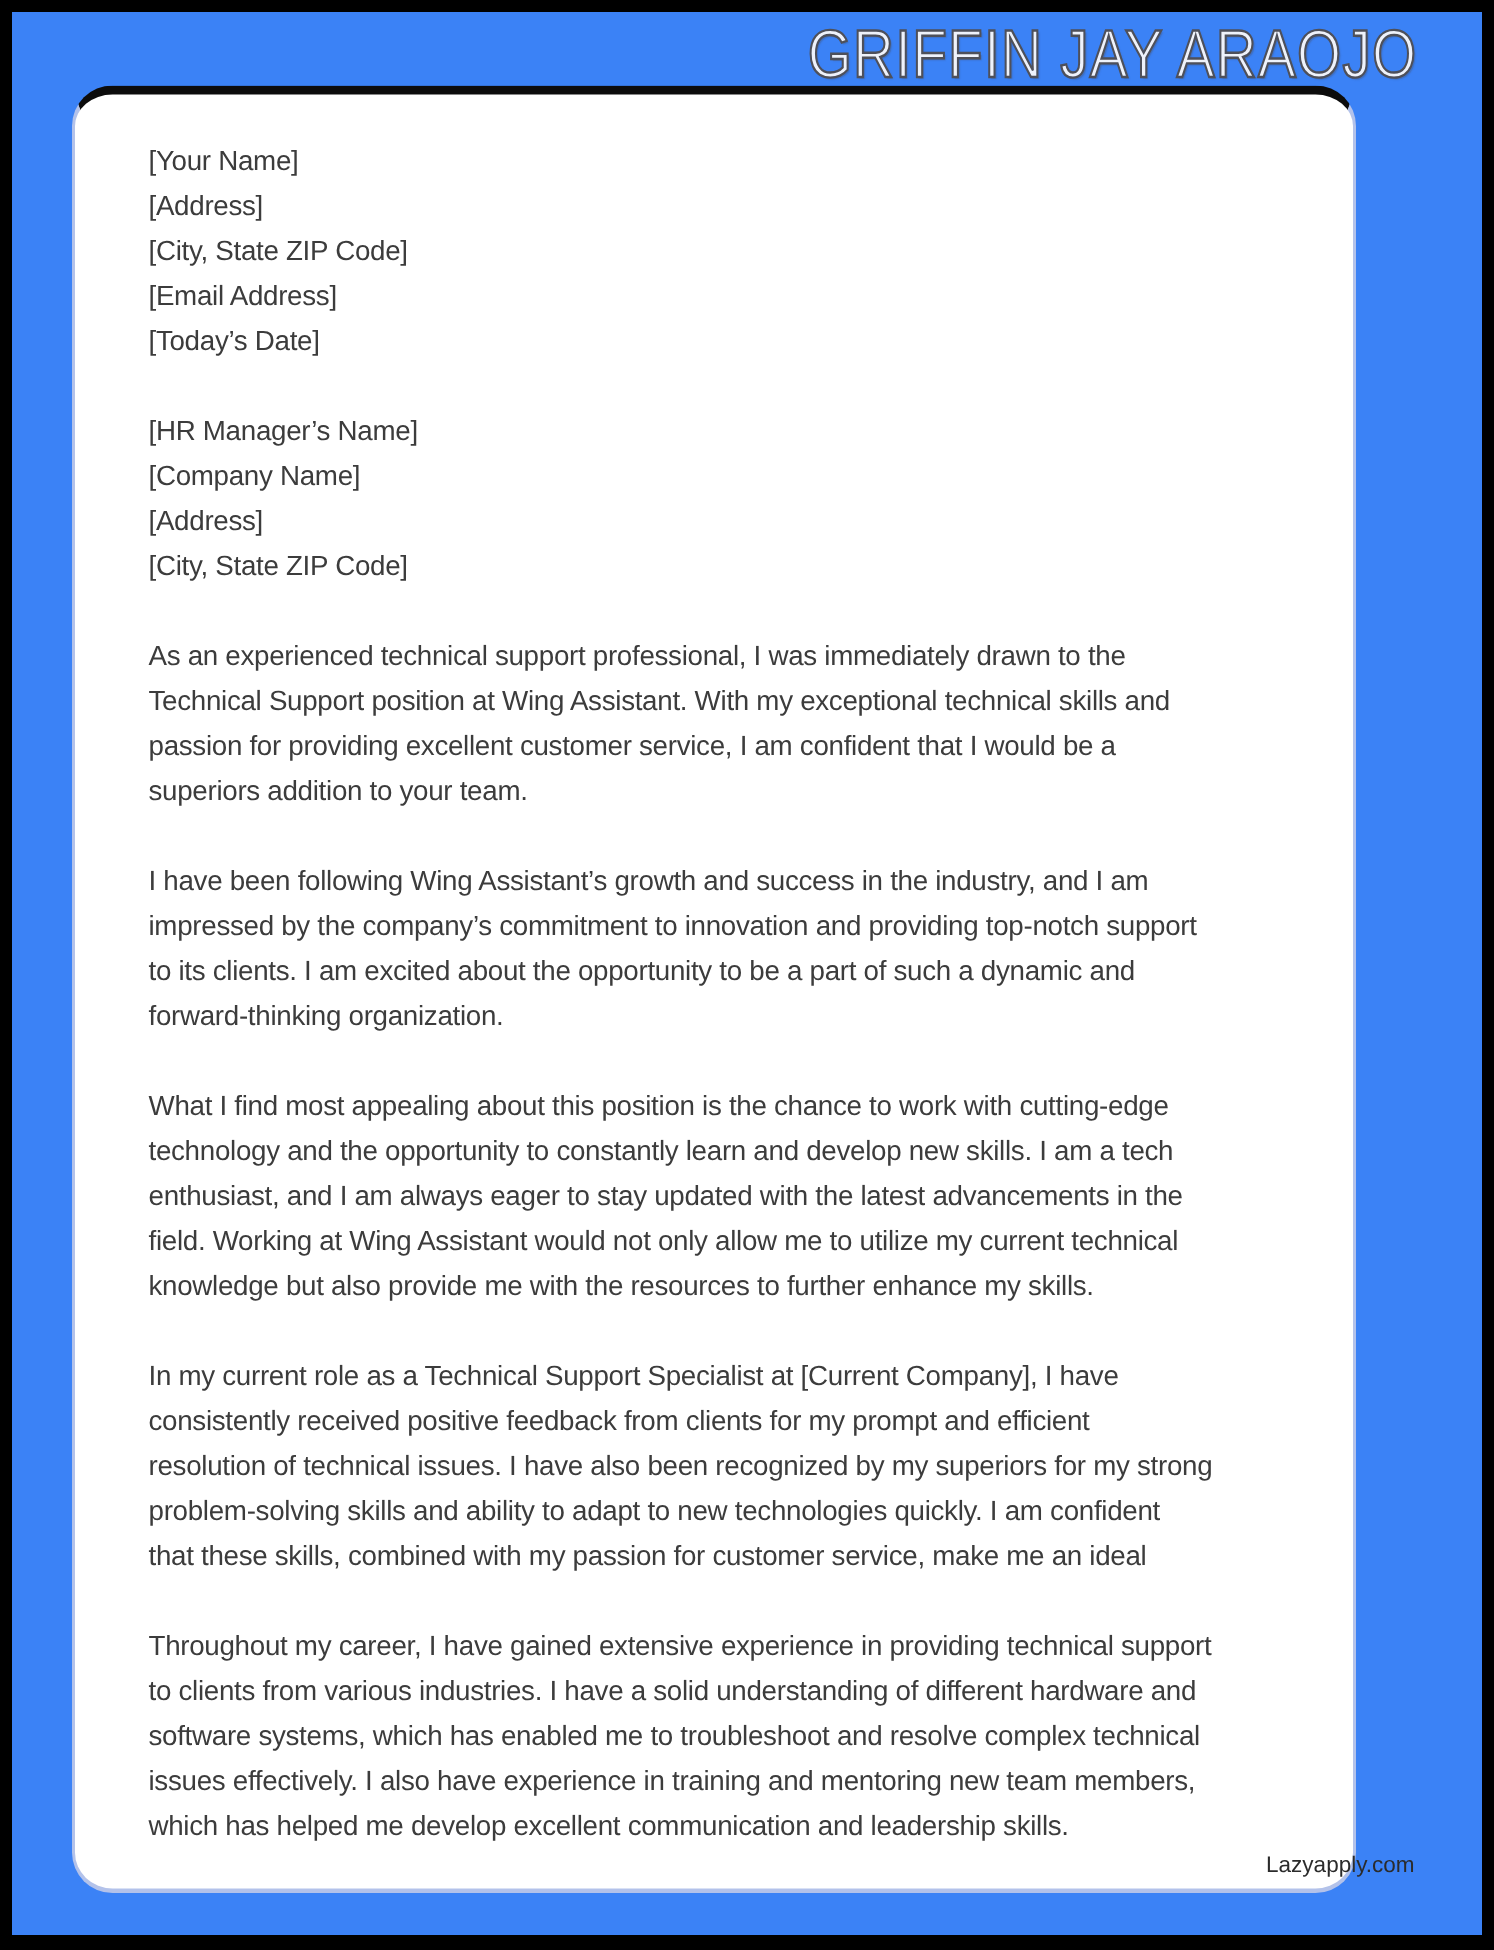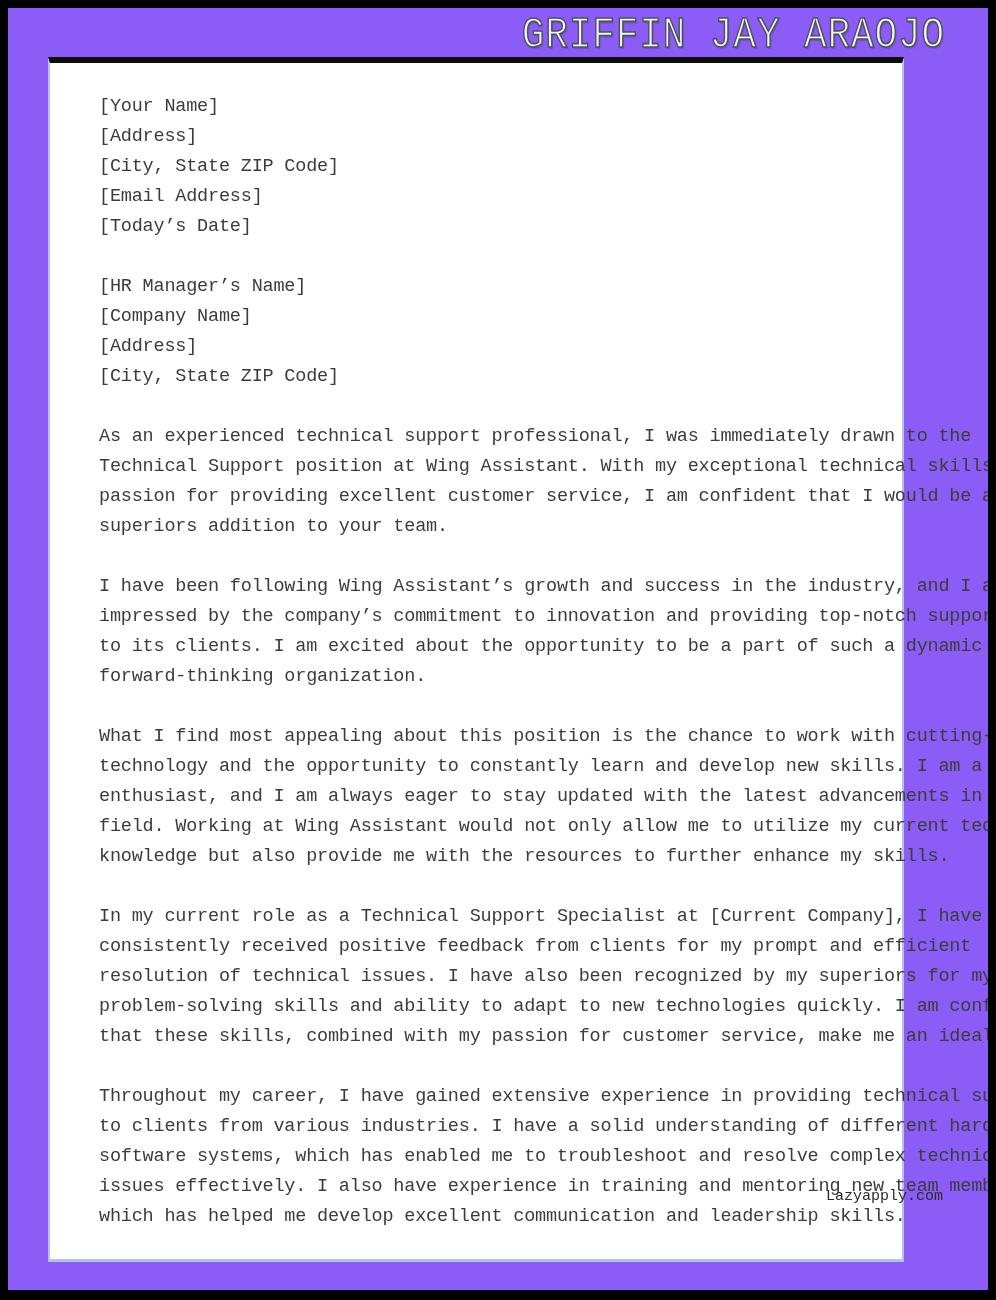--- a/index.html
+++ b/index.html
@@ -8,23 +8,22 @@
     width: 996px;
     height: 1300px;
     background: #000000;
     font-family: "Liberation Sans", sans-serif;
     overflow: hidden;
   }
   
   .bg {
     position: absolute;
     left: 8px; top: 8px; right: 8px; bottom: 10px;
-    background: #8b5cf6;
+    background: #3b82f6;
     overflow: hidden;
-    font-family: Liberation Mono, monospace;
   }
   
   .header-name {
     position: absolute;
     top: 3px;
     right: 43px;
     height: 50px;
     line-height: 50px;
     font-size: 45px;
     font-weight: 400;
@@ -44,32 +43,33 @@
     width: 856px;
     height: 1205px;
     box-sizing: border-box;
     background: #ffffff;
     border-top: 6px solid #0c0c0c;
     border-left: 2px solid #b3c2ea;
     border-right: 2px solid #b3c2ea;
     border-bottom: 3px solid #b3c2ea;
     padding: 29px 40px 16px 49px;
     overflow: visible;
+    border-radius: 27px;
   }
   .block {
     white-space: pre;            
     font-size: 18.5px;
     line-height: 30px;
     letter-spacing: -0.2px;
     color: #3c3c3c;
     margin: 0 0 30px 0;
   }
   .watermark {
     position: absolute;
-    top: 1181px;
+    top: 1228px;
     right: 45px;
     font-size: 15px;
     line-height: 16px;
     color: #2b2b2b;
     letter-spacing: 0;
   }
 </style>
 </head>
 <body>
 

